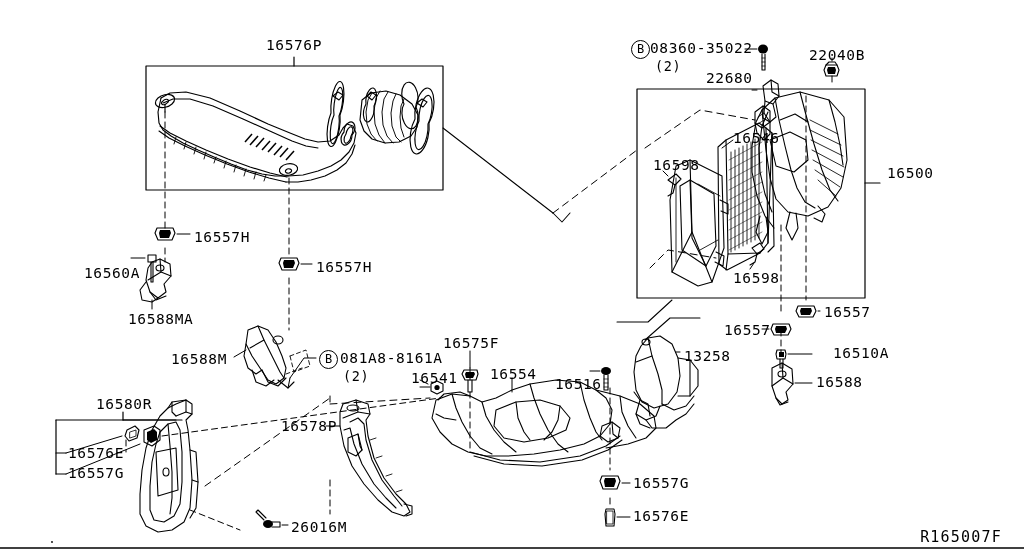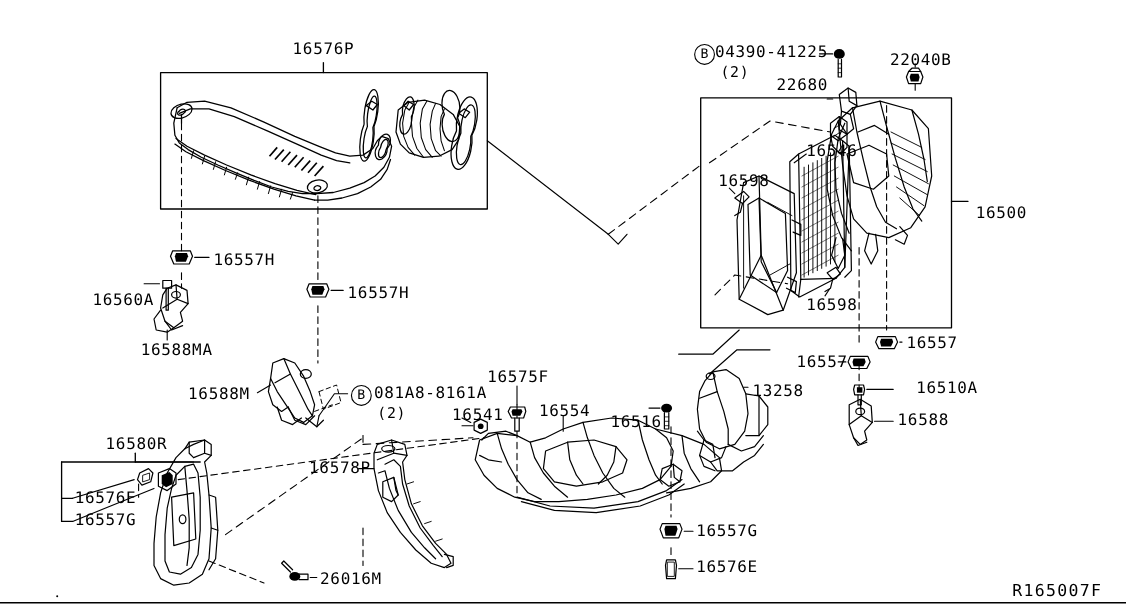--- a/index.html
+++ b/index.html
@@ -552,28 +552,28 @@
         <path d="M330 404 L430 398"></path>
         <path d="M205 486 L330 398"></path>
       </g>
 
       <line x1="0" y1="548" x2="1024" y2="548" stroke-width="1.3"></line>
       <circle cx="52" cy="542" r="0.9" fill="#000" stroke="none"></circle>
     </g>
   </svg>
 
   <div class="lbl" style="left:266px;top:38px">16576P</div>
-  <div class="lbl" style="left:650px;top:41px">04390-41225</div>
+  <div class="lbl" style="left:650px;top:41px">08360-35022</div>
   <div class="qty" style="left:655px;top:58px">(2)</div>
   <div class="lbl" style="left:706px;top:71px">22680</div>
   <div class="lbl" style="left:809px;top:48px">22040B</div>
   <div class="lbl" style="left:733px;top:131px">16546</div>
   <div class="lbl" style="left:653px;top:158px">16598</div>
   <div class="lbl" style="left:733px;top:271px">16598</div>
-  <div class="lbl" style="left:887px;top:187px">16500</div>
+  <div class="lbl" style="left:887px;top:166px">16500</div>
   <div class="lbl" style="left:194px;top:230px">16557H</div>
   <div class="lbl" style="left:316px;top:260px">16557H</div>
   <div class="lbl" style="left:84px;top:266px">16560A</div>
   <div class="lbl" style="left:128px;top:312px">16588MA</div>
   <div class="lbl" style="left:171px;top:352px">16588M</div>
   <div class="lbl" style="left:340px;top:351px">081A8-8161A</div>
   <div class="qty" style="left:343px;top:368px">(2)</div>
   <div class="lbl" style="left:443px;top:336px">16575F</div>
   <div class="lbl" style="left:411px;top:371px">16541</div>
   <div class="lbl" style="left:490px;top:367px">16554</div>

